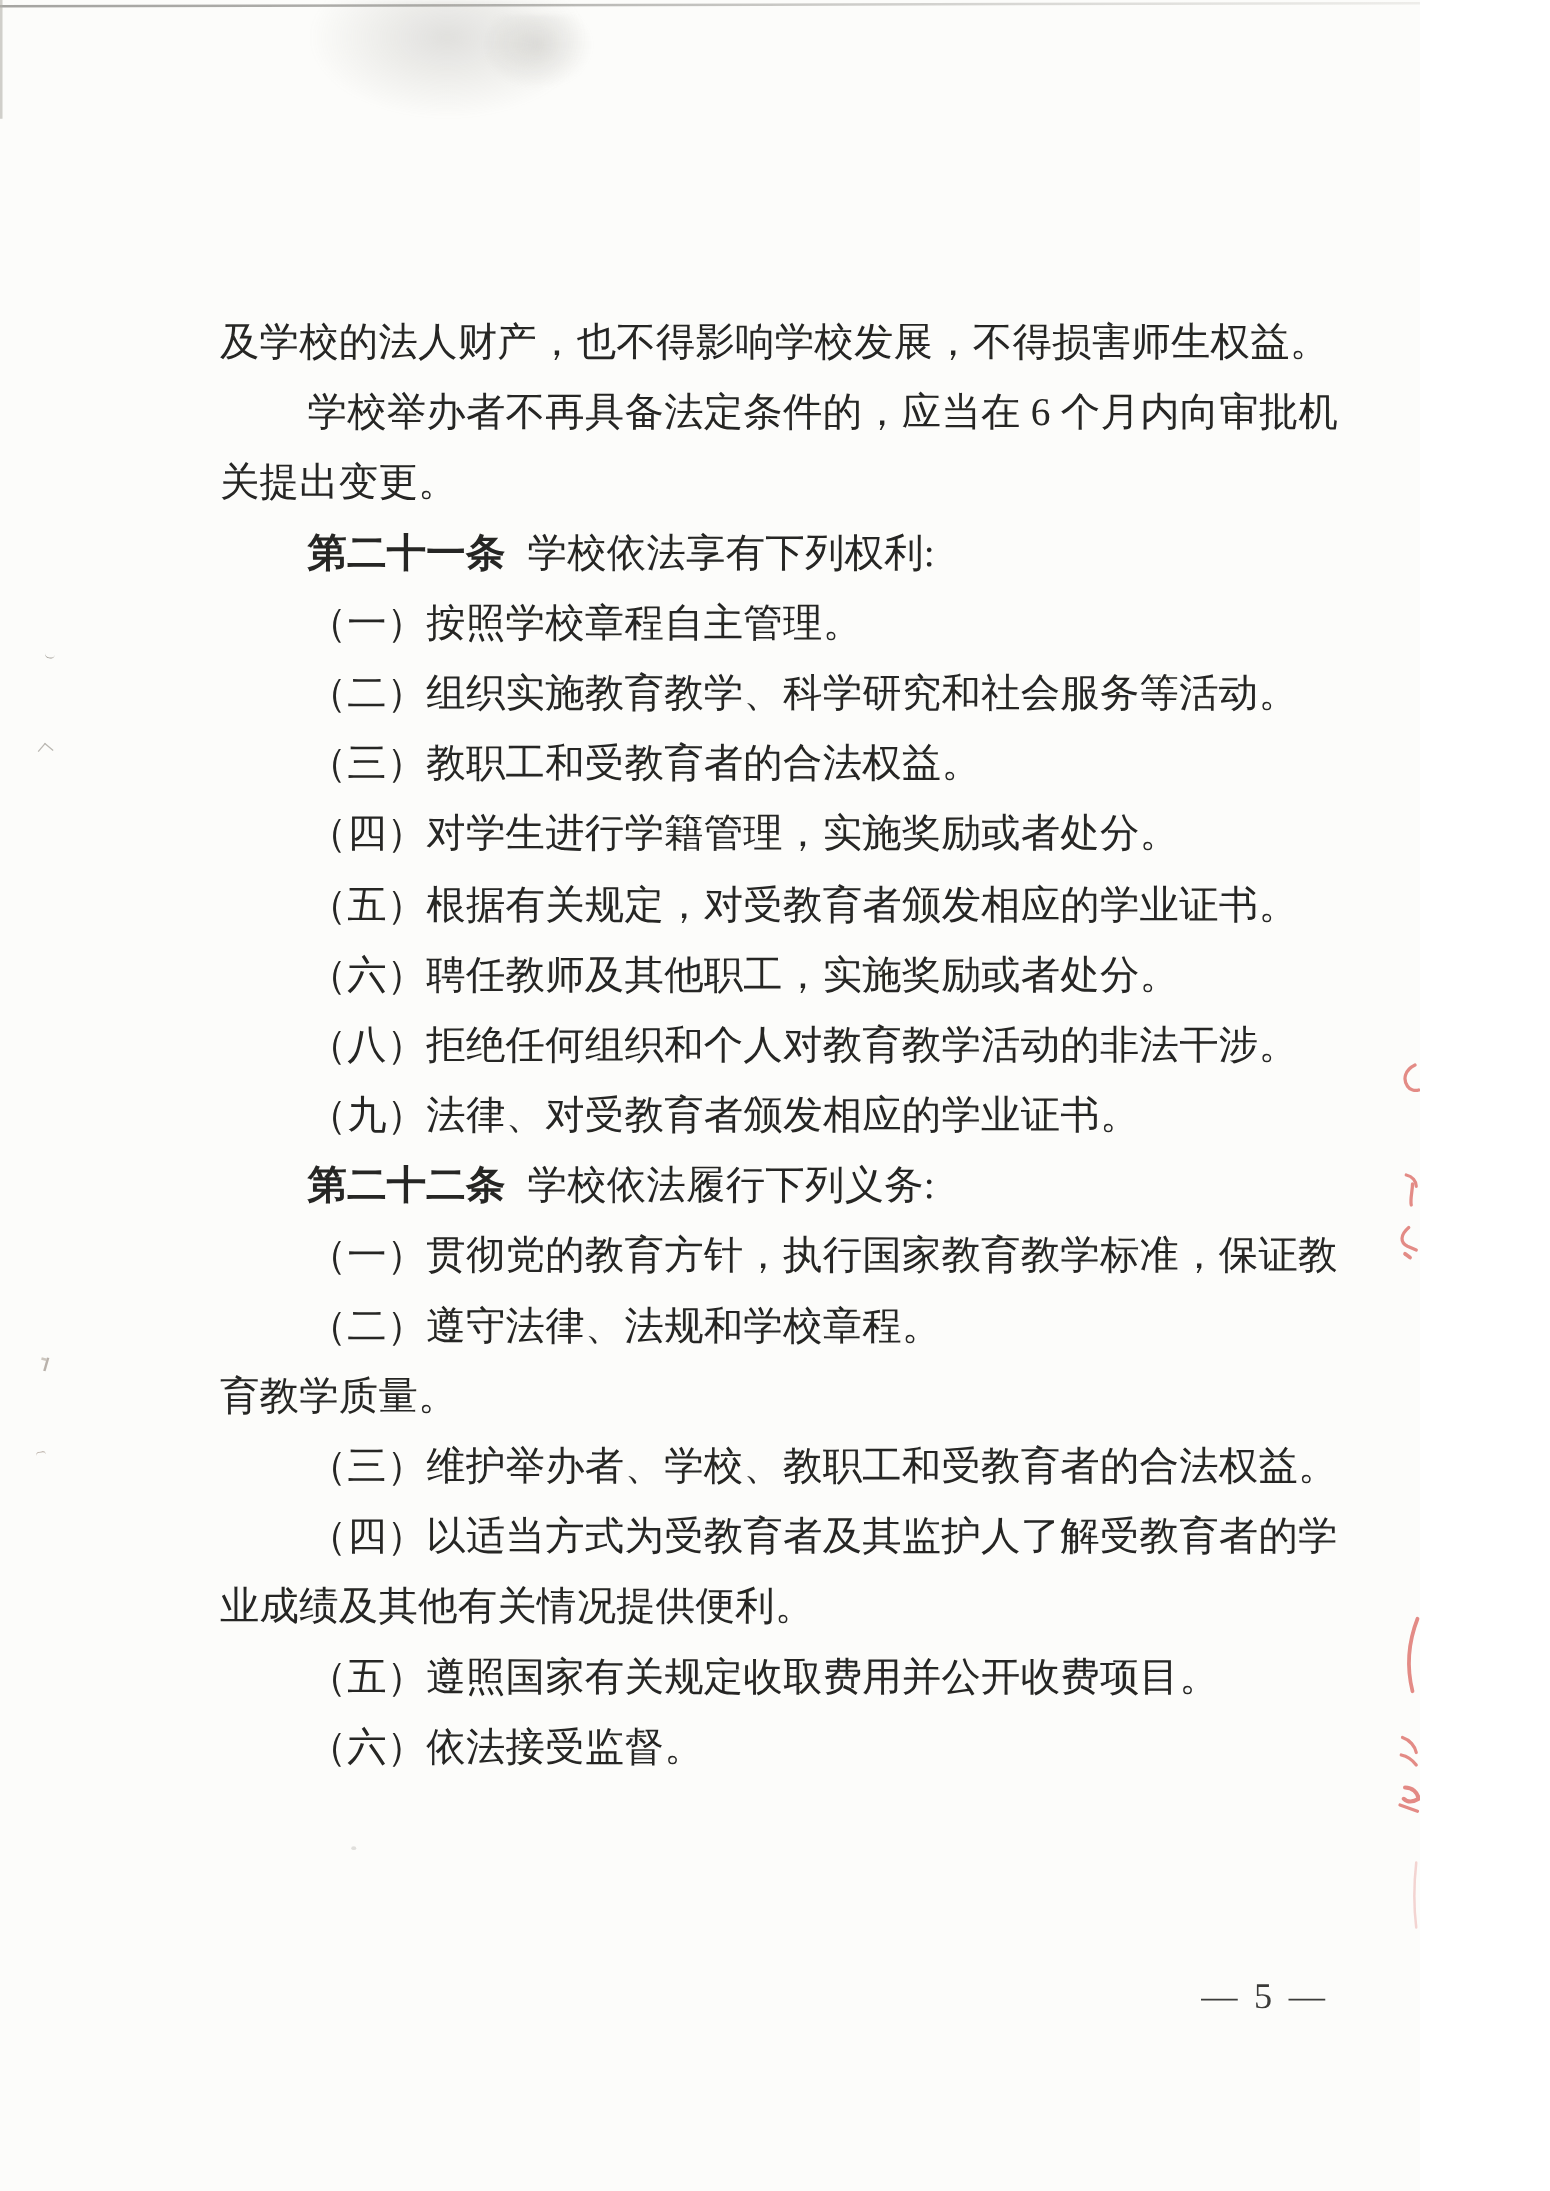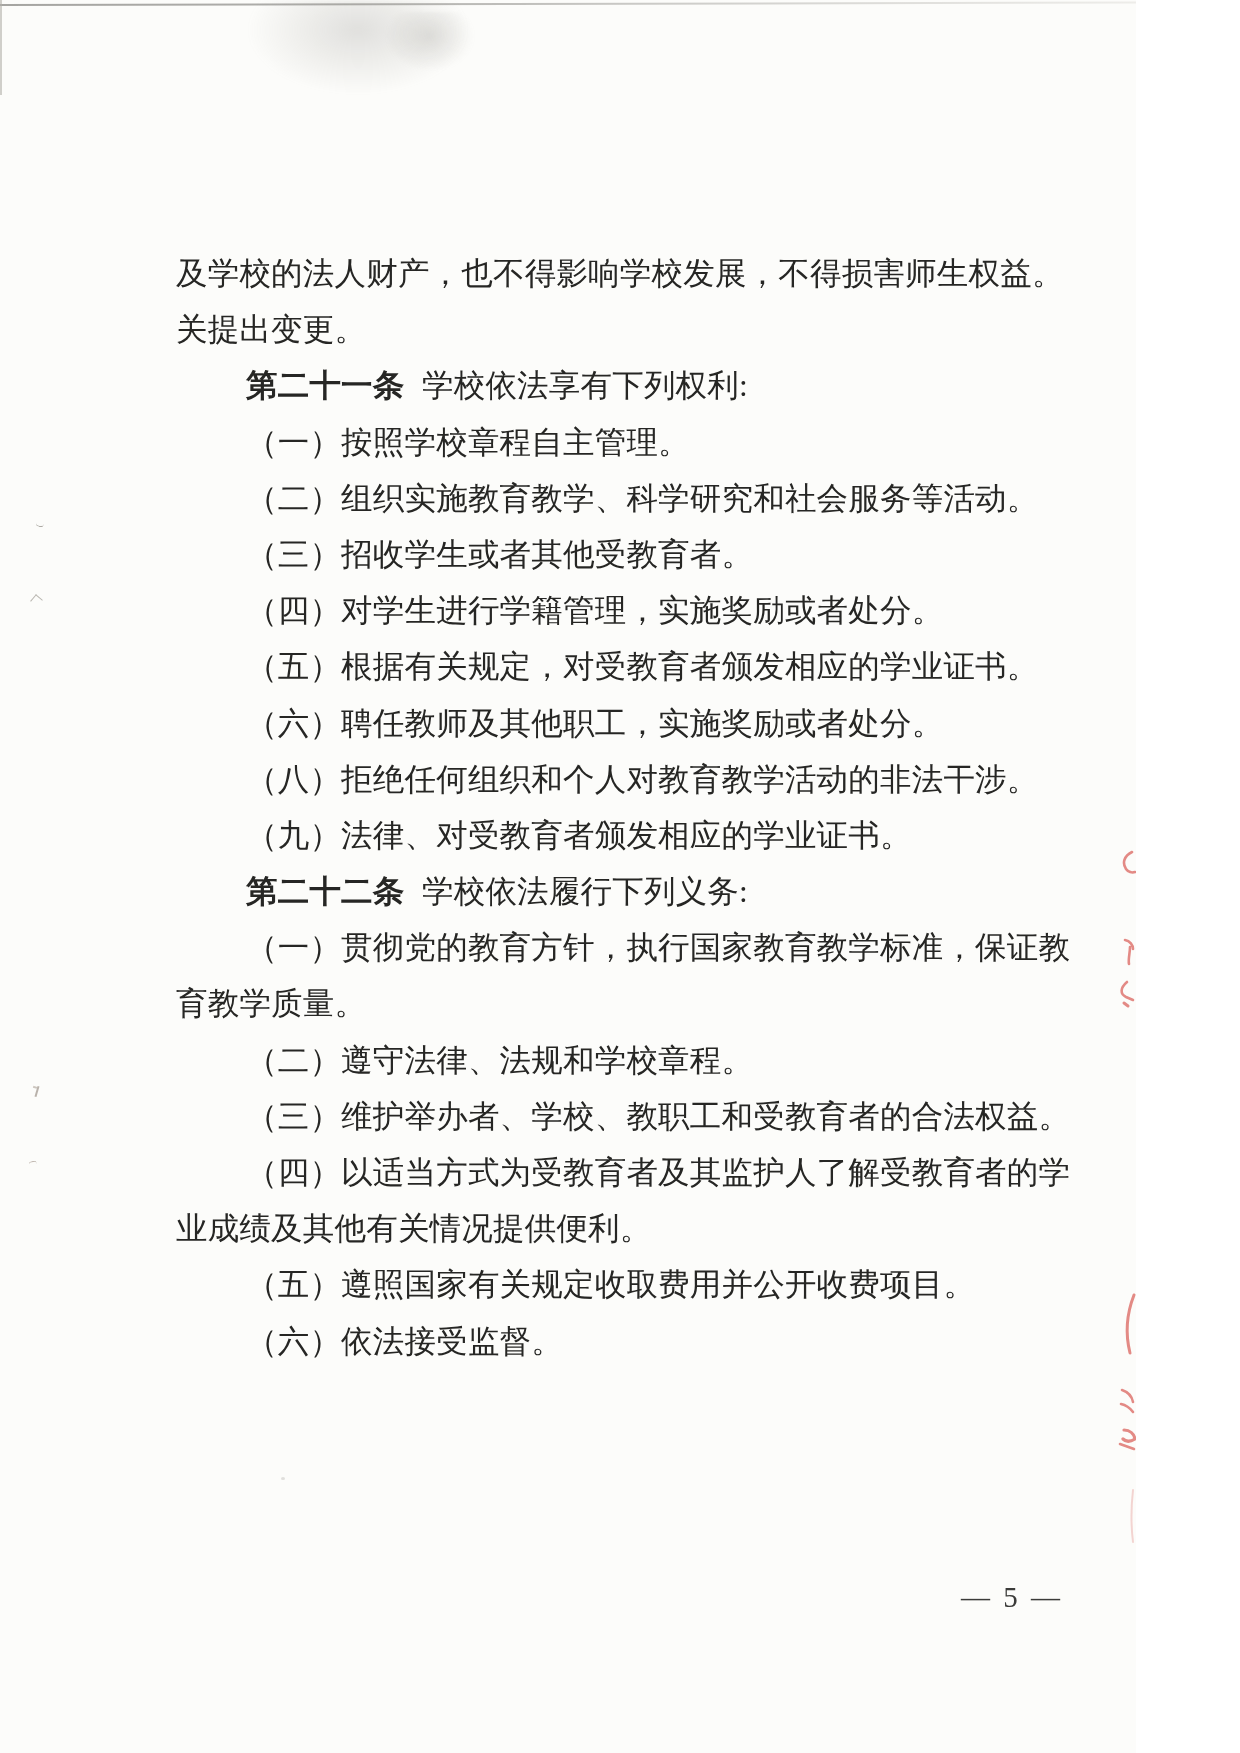--- a/index.html
+++ b/index.html
@@ -80,34 +80,35 @@
       <path d="M24,455 c-7,18 -9,38 -4,58" stroke-width="3"></path>
       <path d="M12,550 c6,2 10,7 11,12 m-12,2 c5,1 9,4 12,8"></path>
       <path d="M14,590 c6,0 10,4 11,9 c-5,3 -9,3 -12,0" stroke-width="3.2"></path>
       <path d="M10,604 l14,5"></path>
       <path d="M23,650 c-2,18 -2,36 0,52" stroke-width="2" opacity="0.35"></path>
     </g>
   </svg>
 
   <div class="doc">
     <div class="line"><span>及学校的法人财产，也不得影响学校发展，不得损害师生权益。</span></div>
+    <div class="line ind"><span>学校举办者不再具备法定条件的，应当在 6 个月内向审批机</span></div>
     <div class="line"><span>关提出变更。</span></div>
     <div class="line ind"><span class="b">第二十一条</span><span> 学校依法享有下列权利:</span></div>
     <div class="line ind"><span>（一）按照学校章程自主管理。</span></div>
     <div class="line ind"><span>（二）组织实施教育教学、科学研究和社会服务等活动。</span></div>
-    <div class="line ind"><span>（三）招收学生或者其他受教育者。</span></div>
+    <div class="line ind"><span>（三）教职工和受教育者的合法权益。</span></div>
     <div class="line ind"><span>（四）对学生进行学籍管理，实施奖励或者处分。</span></div>
     <div class="line ind"><span>（五）根据有关规定，对受教育者颁发相应的学业证书。</span></div>
     <div class="line ind"><span>（六）聘任教师及其他职工，实施奖励或者处分。</span></div>
     <div class="line ind"><span>（八）拒绝任何组织和个人对教育教学活动的非法干涉。</span></div>
     <div class="line ind"><span>（九）法律、对受教育者颁发相应的学业证书。</span></div>
     <div class="line ind"><span class="b">第二十二条</span><span> 学校依法履行下列义务:</span></div>
     <div class="line ind"><span>（一）贯彻党的教育方针，执行国家教育教学标准，保证教</span></div>
+    <div class="line ind"><span>（二）遵守法律、法规和学校章程。</span></div>
     <div class="line"><span>育教学质量。</span></div>
-    <div class="line ind"><span>（二）遵守法律、法规和学校章程。</span></div>
     <div class="line ind"><span>（三）维护举办者、学校、教职工和受教育者的合法权益。</span></div>
     <div class="line ind"><span>（四）以适当方式为受教育者及其监护人了解受教育者的学</span></div>
     <div class="line"><span>业成绩及其他有关情况提供便利。</span></div>
     <div class="line ind"><span>（五）遵照国家有关规定收取费用并公开收费项目。</span></div>
     <div class="line ind"><span>（六）依法接受监督。</span></div>
   </div>
 
   <div class="page-num">— 5 —</div>
 
 </div>

